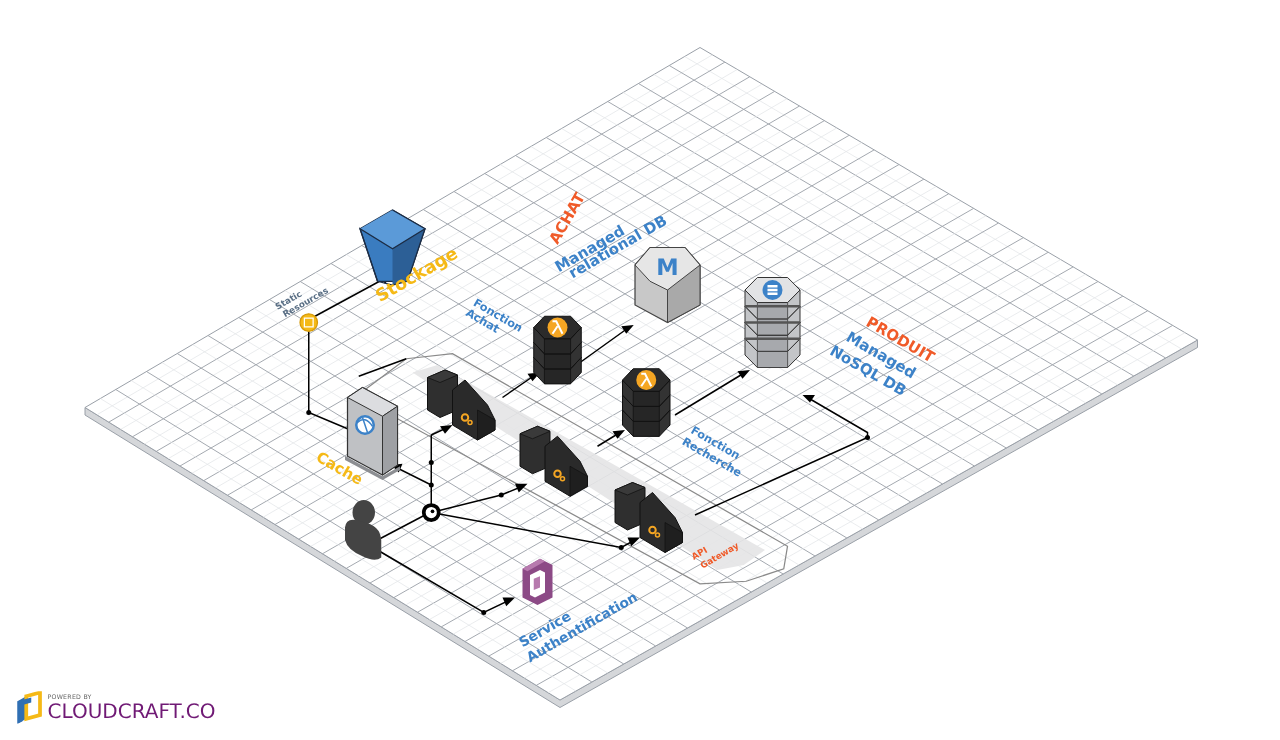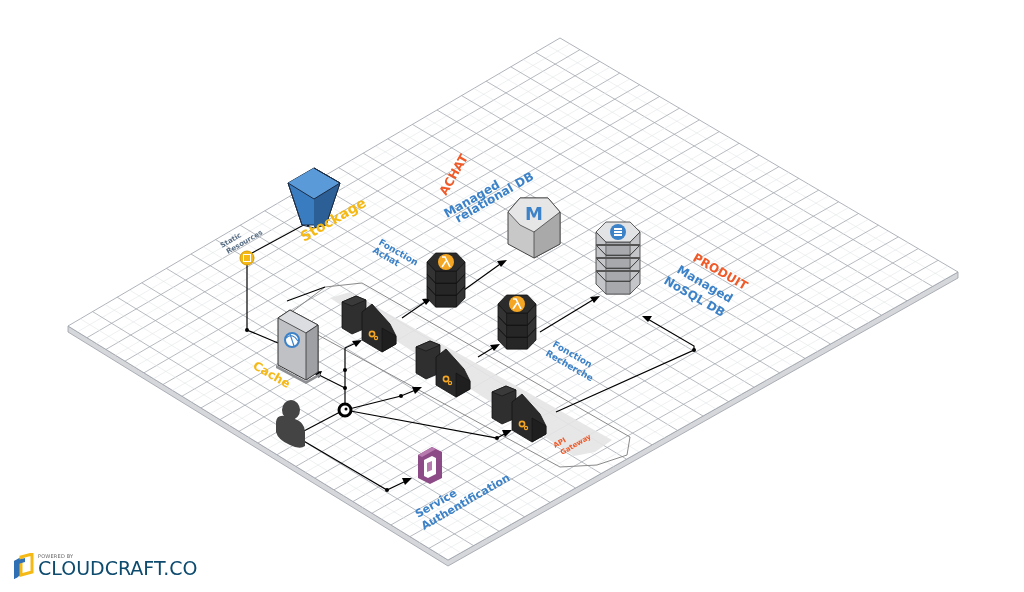--- a/index.html
+++ b/index.html
@@ -2,21 +2,21 @@
 <html><head>
 <meta charset="utf-8">
 <style>
   html,body{margin:0;padding:0;background:#ffffff;}
   body{width:1024px;height:592px;position:relative;overflow:hidden;font-family:"DejaVu Sans",sans-serif;}
   #stage{position:absolute;left:0;top:0;width:1024px;height:592px;}
   .lbl{font-family:"DejaVu Sans",sans-serif;font-weight:bold;}
   .logo{position:absolute;left:12px;top:553px;display:flex;align-items:center;}
   .logo .txt{margin-left:4px;line-height:1;}
   .logo .small{font-size:5px;color:#666;font-family:"DejaVu Sans",sans-serif;letter-spacing:0.2px;display:block;}
-  .logo .big{font-size:19px;color:#0c4a6e;font-family:"DejaVu Sans",sans-serif;display:block;}
+  .logo .big{font-size:16px;color:#701a75;font-family:"DejaVu Sans",sans-serif;display:block;}
 </style>
 </head>
 <body>
 
 <svg id="stage" viewBox="0 0 1024 592" xmlns="http://www.w3.org/2000/svg">
 
   <g id="plane">
       <polygon points="68,326 448,560 958,272 958,278 448,566 68,332" fill="#d5d7da" stroke="#9aa0a8" stroke-width="0.8"></polygon>
       <polygon points="560,38 958,272 448,560 68,326" fill="#ffffff" stroke="#9aa0a8" stroke-width="0.8"></polygon>
       <line x1="569.95" y1="43.85" x2="77.5" y2="331.85" stroke="#e3e5e8" stroke-width="0.6"></line>

